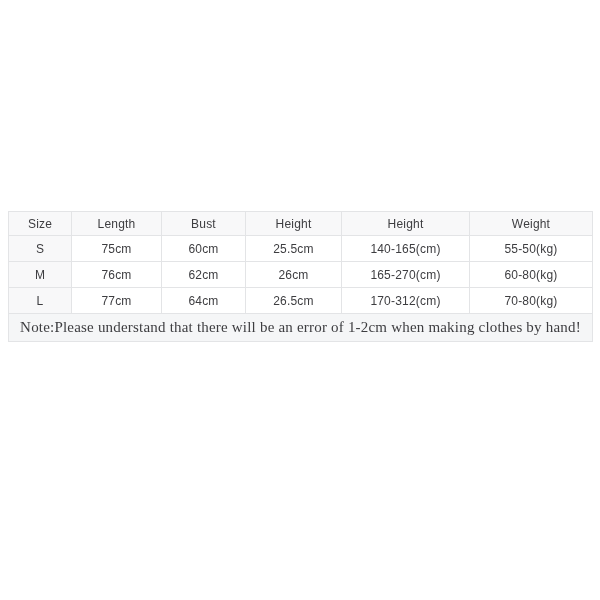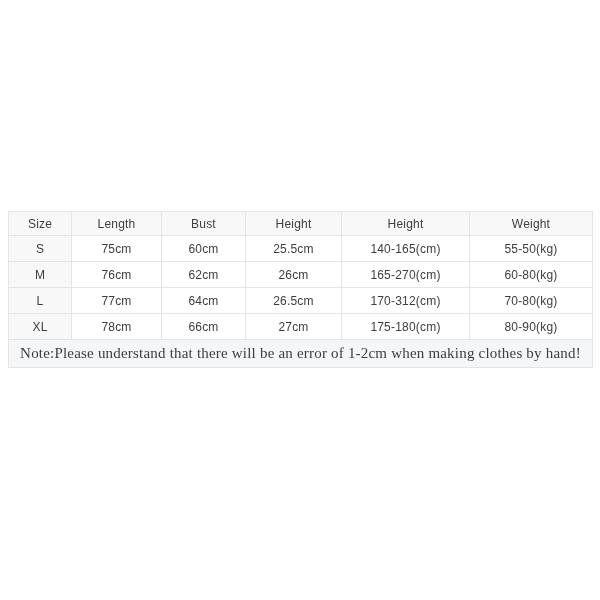--- a/index.html
+++ b/index.html
@@ -95,28 +95,20 @@
           <td>60-80(kg)</td>
         </tr>
         <tr>
           <td class="size-col">L</td>
           <td>77cm</td>
           <td>64cm</td>
           <td>26.5cm</td>
           <td>170-312(cm)</td>
           <td>70-80(kg)</td>
         </tr>
-        <tr>
-          <td class="size-col">XL</td>
-          <td>78cm</td>
-          <td>66cm</td>
-          <td>27cm</td>
-          <td>175-180(cm)</td>
-          <td>80-90(kg)</td>
-        </tr>
       </tbody>
     <tfoot>
       <tr>
         <td id="chart-note-cell" colspan="6">Note:Please understand that there will be an error of 1-2cm when making clothes by hand!</td>
       </tr>
     </tfoot>
   </table>
 </div>
 
 </body></html>

